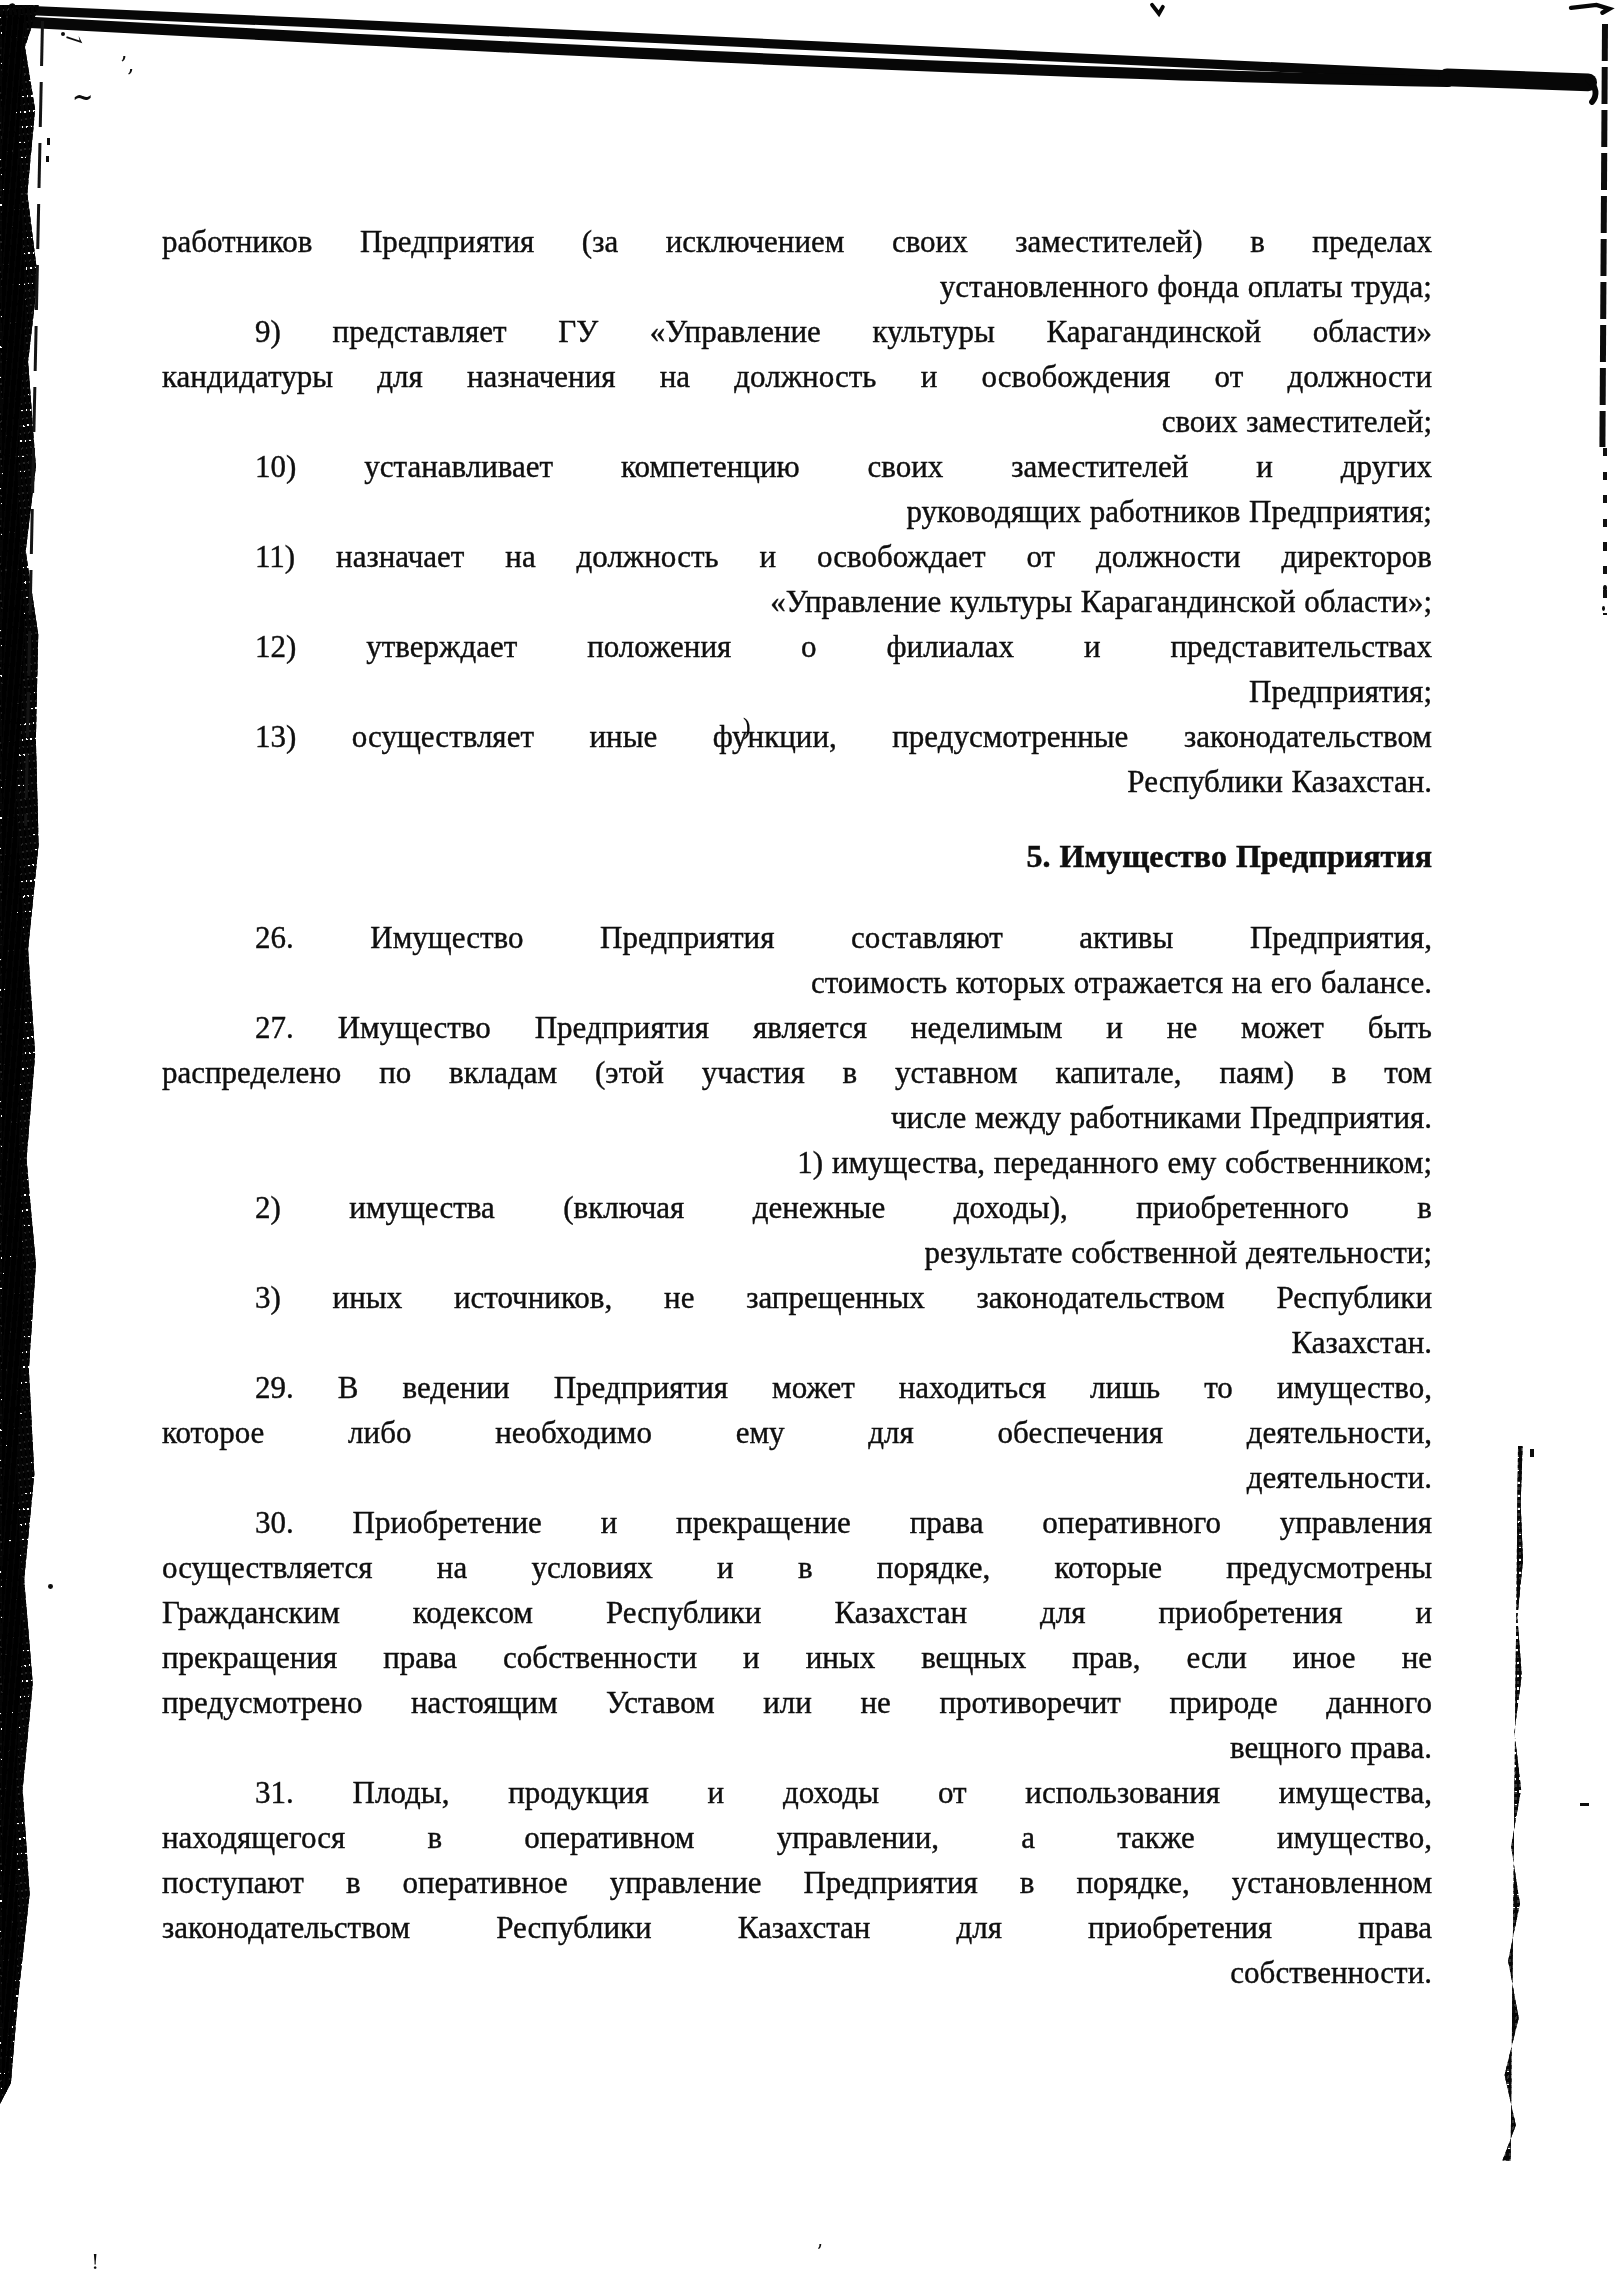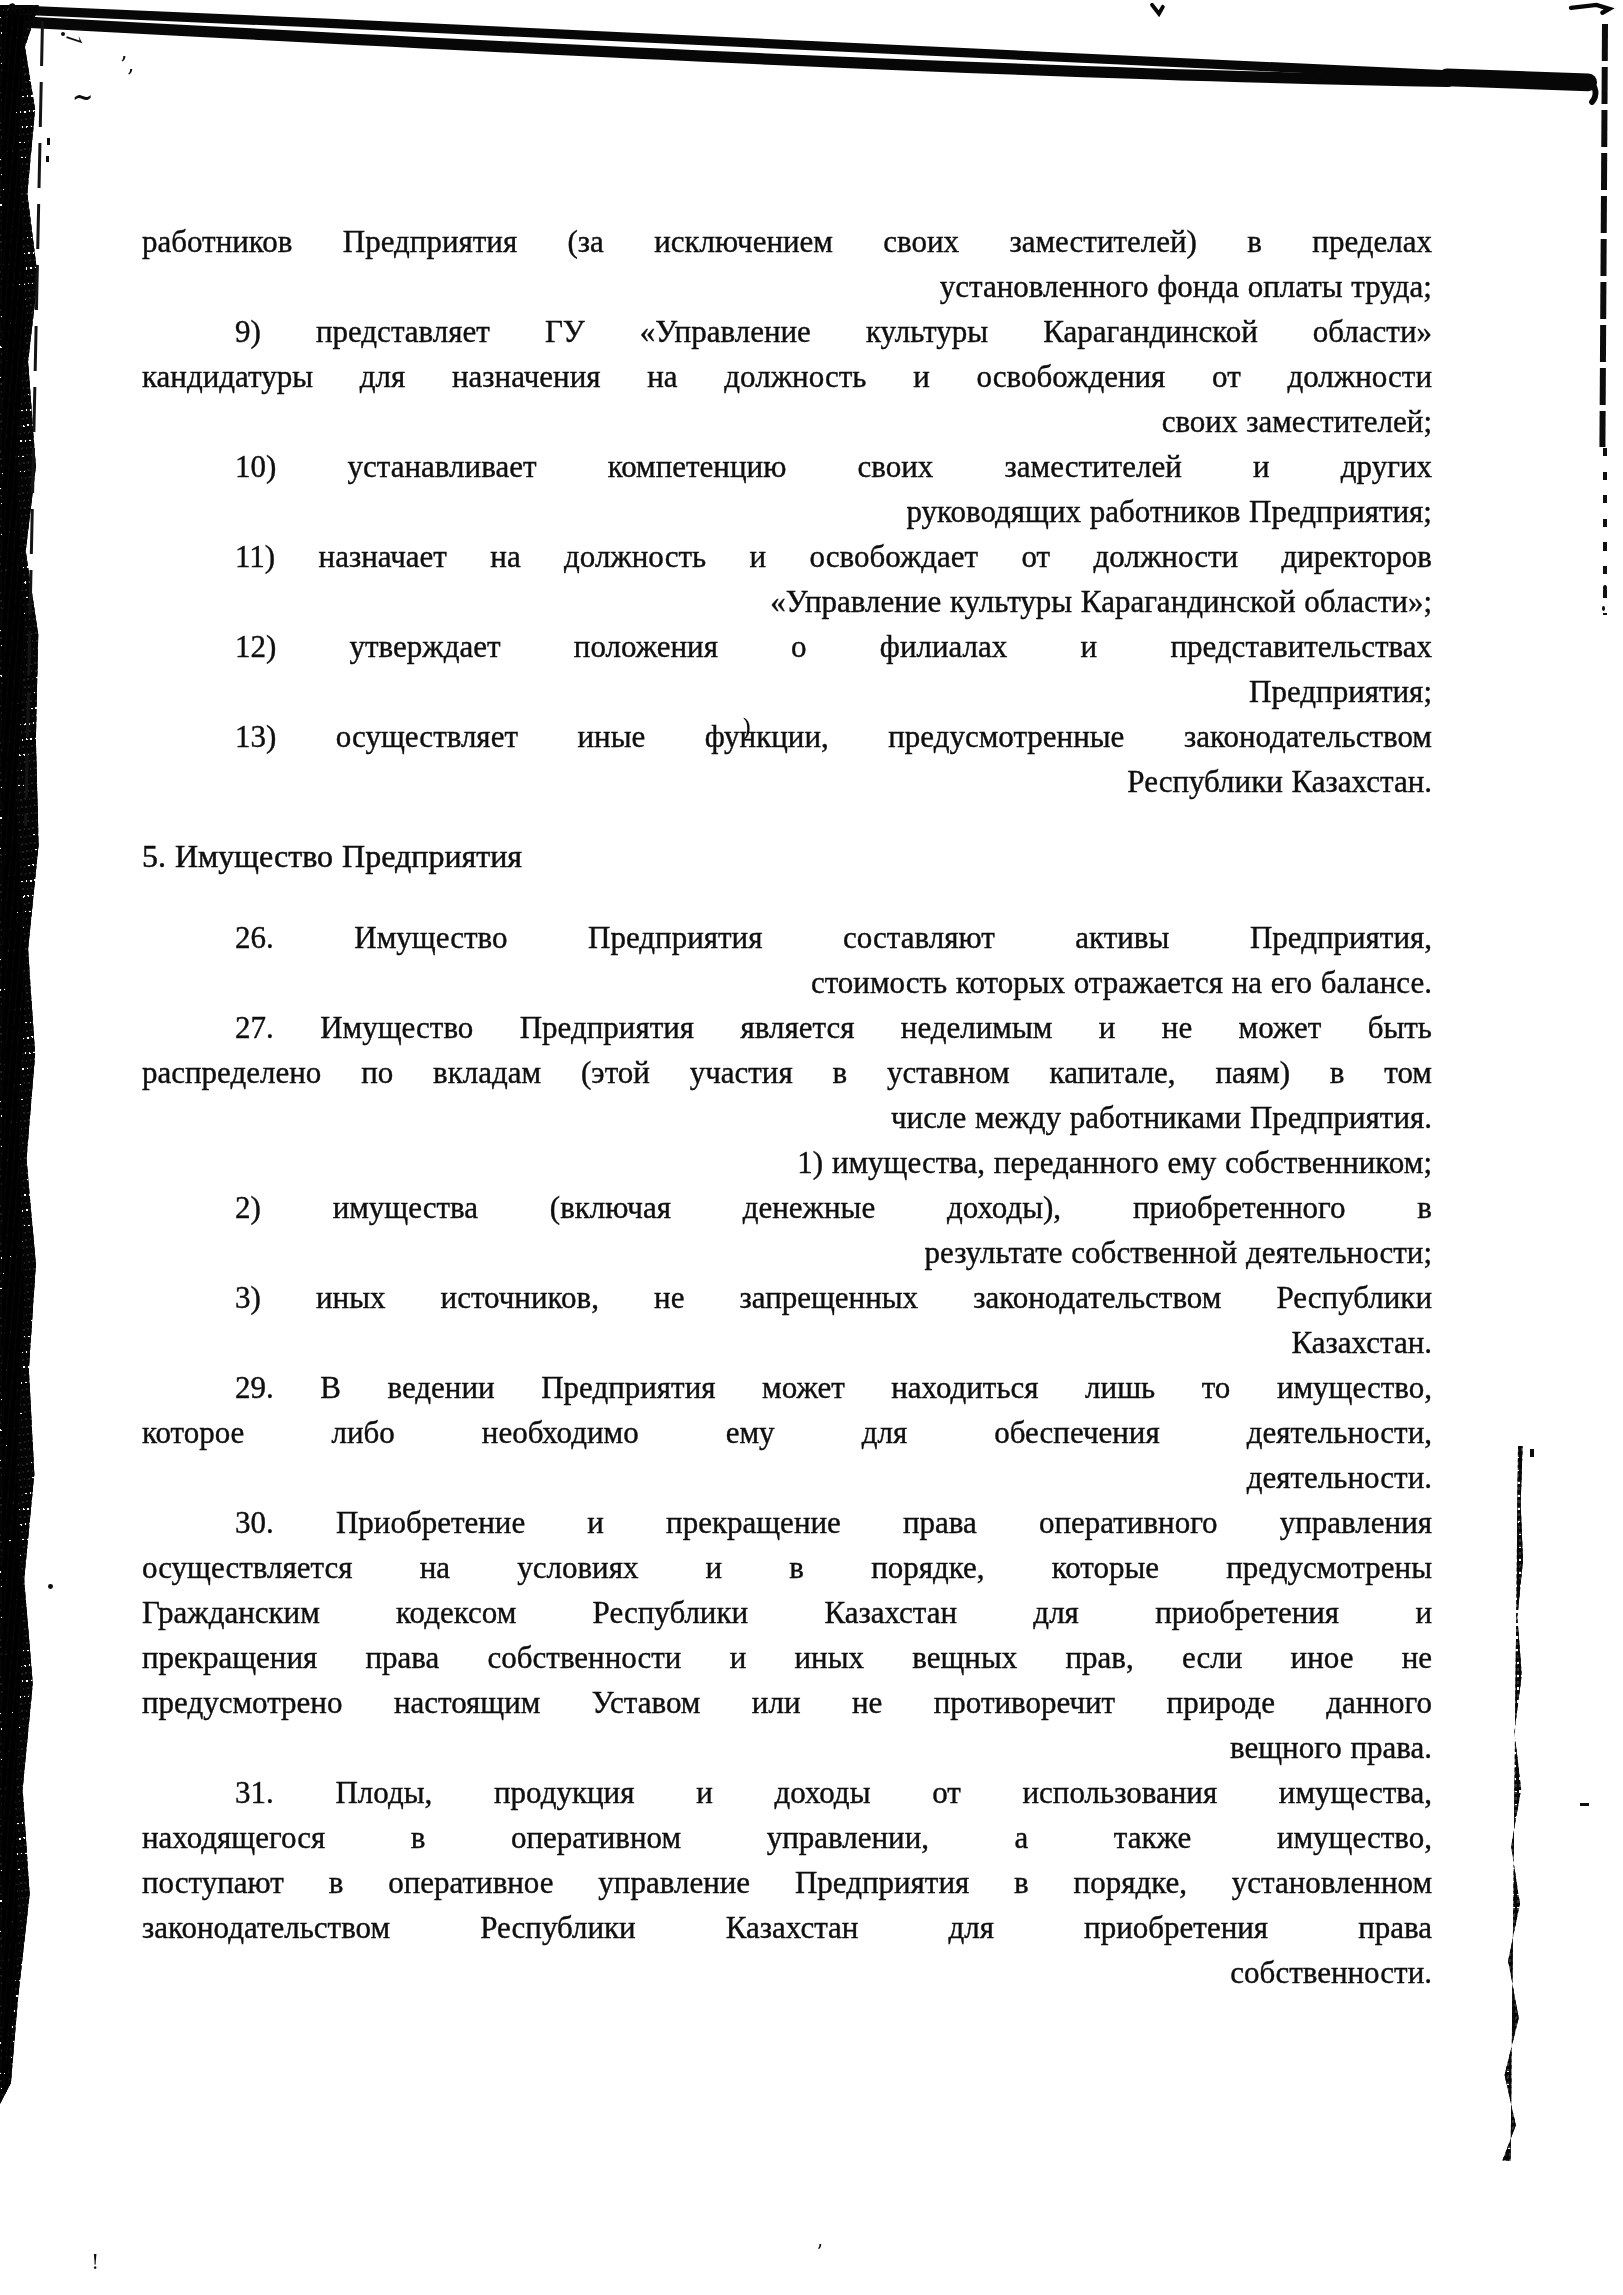--- a/index.html
+++ b/index.html
@@ -14,26 +14,26 @@
   
   .doc-text{
     position:absolute;
     left:142px;top:219px;width:1290px;
     font-size:31px;line-height:45px;
     color:#0f0f0f;
     -webkit-text-stroke:0.4px #0f0f0f;
     word-spacing:1px;
   }
   .t-line{white-space:normal;}
-  .t-line.justify{text-align:justify;text-align-last:justify;}
+  .t-line.justify{text-align:justify;text-align-last:justify;margin-left:20px;}
   .t-line.flush{text-align:right;}
   .t-line.indent{text-indent:93px;}
   .t-heading{
-    text-align:left;
-    font-weight:normal;
+    text-align:right;
+    font-weight:bold;
     font-size:32px;
     line-height:45px;
     margin-top:29.5px;margin-bottom:36px;
     -webkit-text-stroke:0.5px #0f0f0f;
   }
   
   .fold-svg{position:absolute;left:0;top:0;}
   .left-band{
     position:absolute;left:0;top:4.9px;width:39px;height:2099px;
     background:

